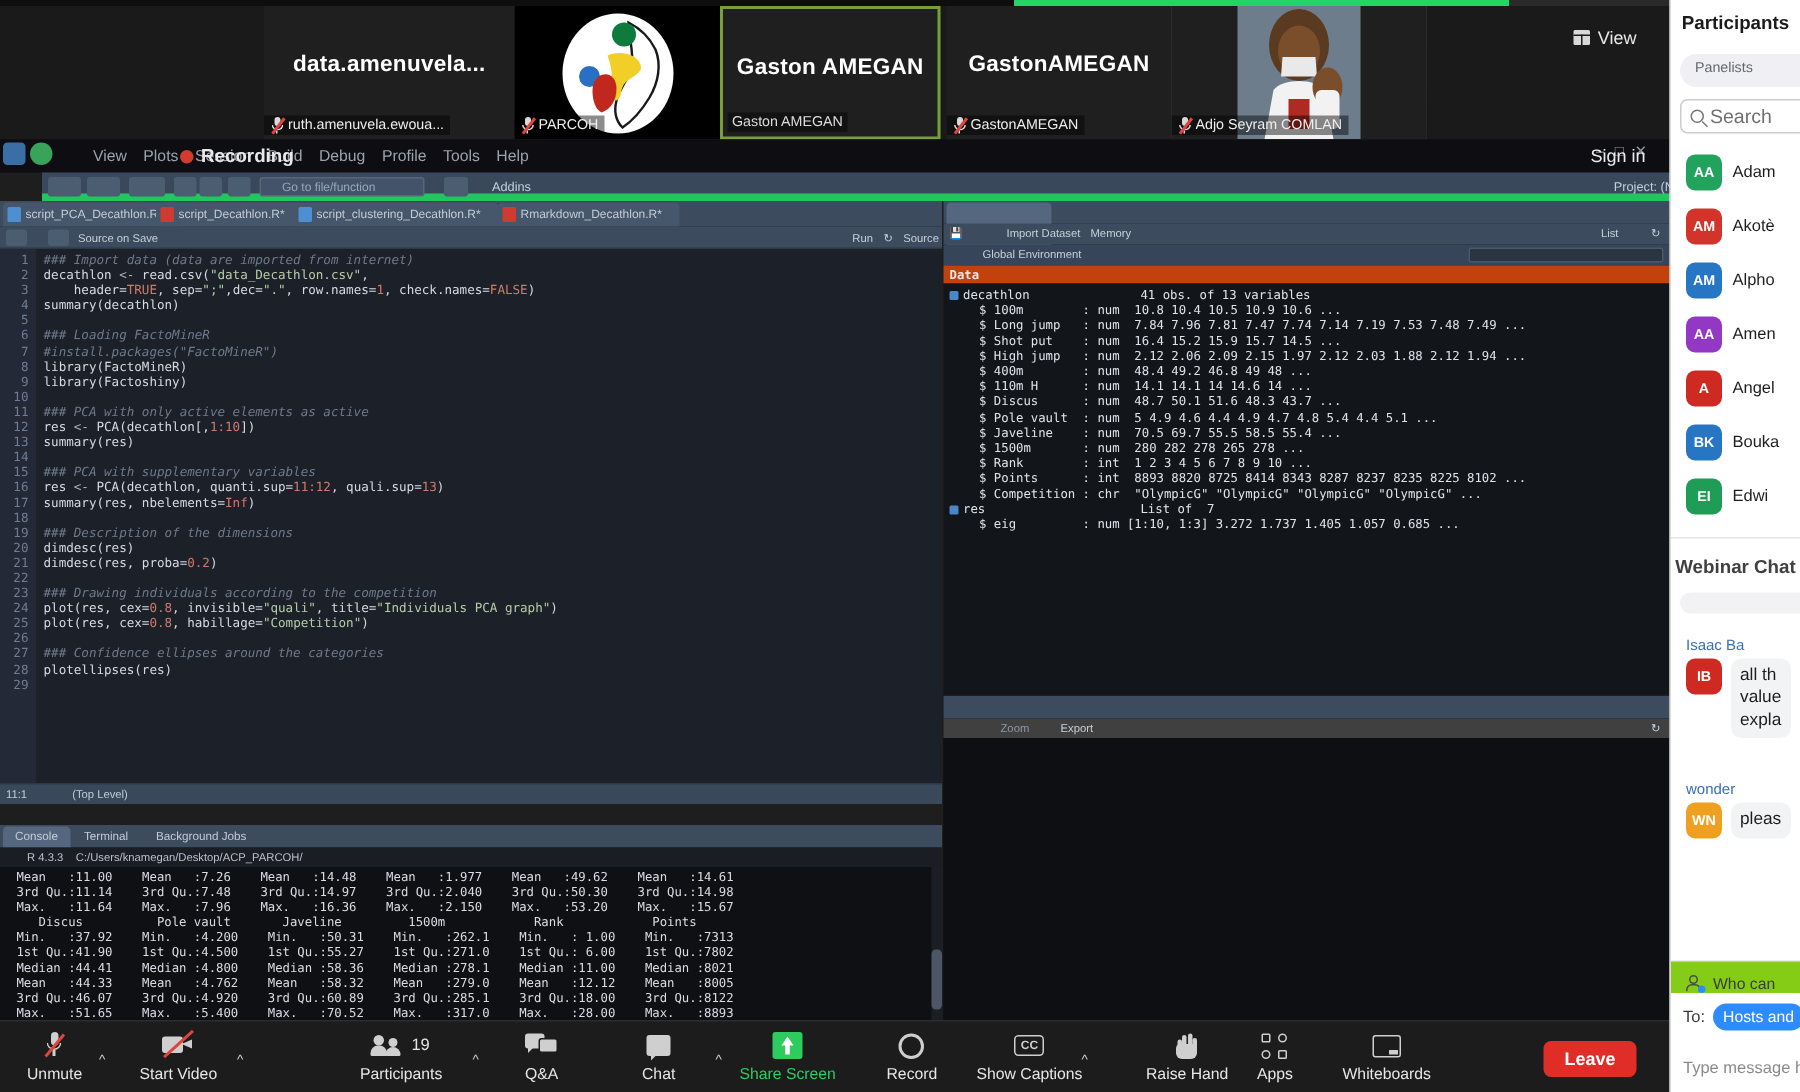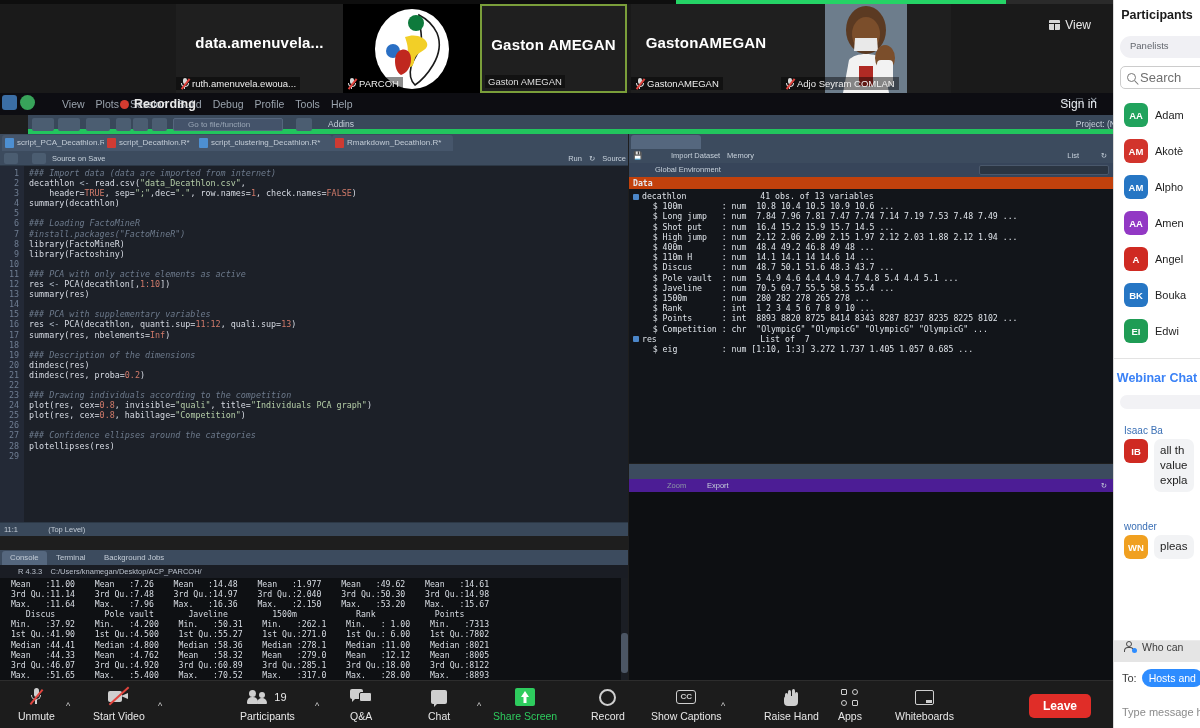--- a/index.html
+++ b/index.html
@@ -128,21 +128,21 @@
      white-space:pre; padding-left:4px; padding-top:2px; }
   .bluedot { display:inline-block; width:6px; height:6px; background:#4b86c9; border-radius:1px;
      margin-right:3px; vertical-align:middle; }
 
   
   .plots { position:absolute; left:629px; top:371px; width:484px; height:216px; background:#0e1013; }
   .plots-tabs { position:absolute; left:0; top:0; width:100%; height:15px; background:#3c4b5e; }
   .ptab { position:absolute; top:1px; height:14px; color:#c3ccd6; font-size:7.8px; line-height:14px;
      padding:0 6px; border-radius:3px 3px 0 0;margin-top:48px; }
   .ptab.active { background:#55677e; }
-  .plots-tb { position:absolute; left:0; top:15px; width:100%; height:13px; background:#4c1d95;
+  .plots-tb { position:absolute; left:0; top:15px; width:100%; height:13px; background:#404040;
      color:#c7d1db; font-size:7.5px; line-height:13px; }
   .plots-canvas { position:absolute; left:0; top:28px; width:484px; height:188px; background:#0d0f12; }
 
   
   .zoombar { position:absolute; left:0; top:680px; width:1113px; height:48px; background:#1c1c1c;
      border-top:1px solid #2d2d2d; }
   .zb-item { position:absolute; top:6px; display:flex; flex-direction:column; align-items:center;
      color:#e7e7e7; font-size:10.5px; width:auto; }
   .zb-item .lbl { margin-top:3px; white-space:nowrap; }
   .zb-ico { height:20px; display:flex; align-items:center; justify-content:center; position:relative; }
@@ -218,30 +218,30 @@
   .rp-searchwrap .ph { color:#6f6f6f; font-size:13px; }
   .plist { position:absolute; left:0; top:97px; width:100%; }
   .prow { position:relative; height:36px; display:flex; align-items:center; padding-left:10px; gap:7px; }
   .av { width:24px; height:24px; border-radius:6px; color:#fff; font-size:9.5px; font-weight:bold;
      display:flex; align-items:center; justify-content:center; flex:0 0 auto; }
   .pname { color:#1e1e1e; font-size:11px; white-space:nowrap; }
 
   
   .chat-sec { position:absolute; left:0; top:358px; width:100%; bottom:0; background:#fff;
      border-top:1px solid #e3e3e3; }
-  .chat-title { position:absolute; left:0; top:12px; width:100%; text-align:center; color:#3b82f6;
+  .chat-title { position:absolute; left:0; top:12px; width:100%; text-align:center; color:#404040;
      font-size:12.5px; font-weight:bold; white-space:nowrap; }
   .chat-seg { position:absolute; left:6px; top:36px; width:110px; height:14px; background:#f2f2f5; border-radius:7px; }
   .cmsg { position:absolute; left:0; width:200px; }
   .cmsg .who { color:#3a6fb5; font-size:10px; white-space:nowrap; padding-left:10px; }
   .cmsg .row2 { display:flex; gap:6px; padding-left:10px; margin-top:3px; }
   .cmsg .bub { background:#f2f3f5; border-radius:7px; padding:4px 6px; color:#1d1d1d; font-size:11.5px;
      line-height:15px; white-space:nowrap; }
-  .whocan { position:absolute; left:0; bottom:66px; width:100%; height:22px; background:#e5e5e5;
-     display:flex; align-items:flex-start; gap:5px; padding-left:10px; border-top:1px solid #ececec; }
+  .whocan { position:absolute; left:0; bottom:66px; width:100%; height:22px; background:#84cc16;
+     display:flex; align-items:flex-end; gap:5px; padding-left:10px; border-top:1px solid #ececec; }
   .whocan .ic { width:13px; height:12px; position:relative; }
   .whocan .ic .h { position:absolute; left:2px; top:0; width:6px; height:6px; border-radius:50%;
      border:1.4px solid #4a4a4a; }
   .whocan .ic .b { position:absolute; left:0; top:6px; width:10px; height:5px; border-radius:4px 4px 0 0;
      border:1.4px solid #4a4a4a; border-bottom:none; }
   .whocan .ic .d { position:absolute; right:0; bottom:0; width:5px; height:5px; border-radius:50%; background:#2d8cff; }
   .whocan .tx { color:#3b3b3b; font-size:10.5px; white-space:nowrap; }
   .to-row { position:absolute; left:0; bottom:38px; width:100%; height:24px; display:flex;
      align-items:center; gap:5px; padding-left:8px; }
   .to-row .lb { color:#3b3b3b; font-size:11px; }

